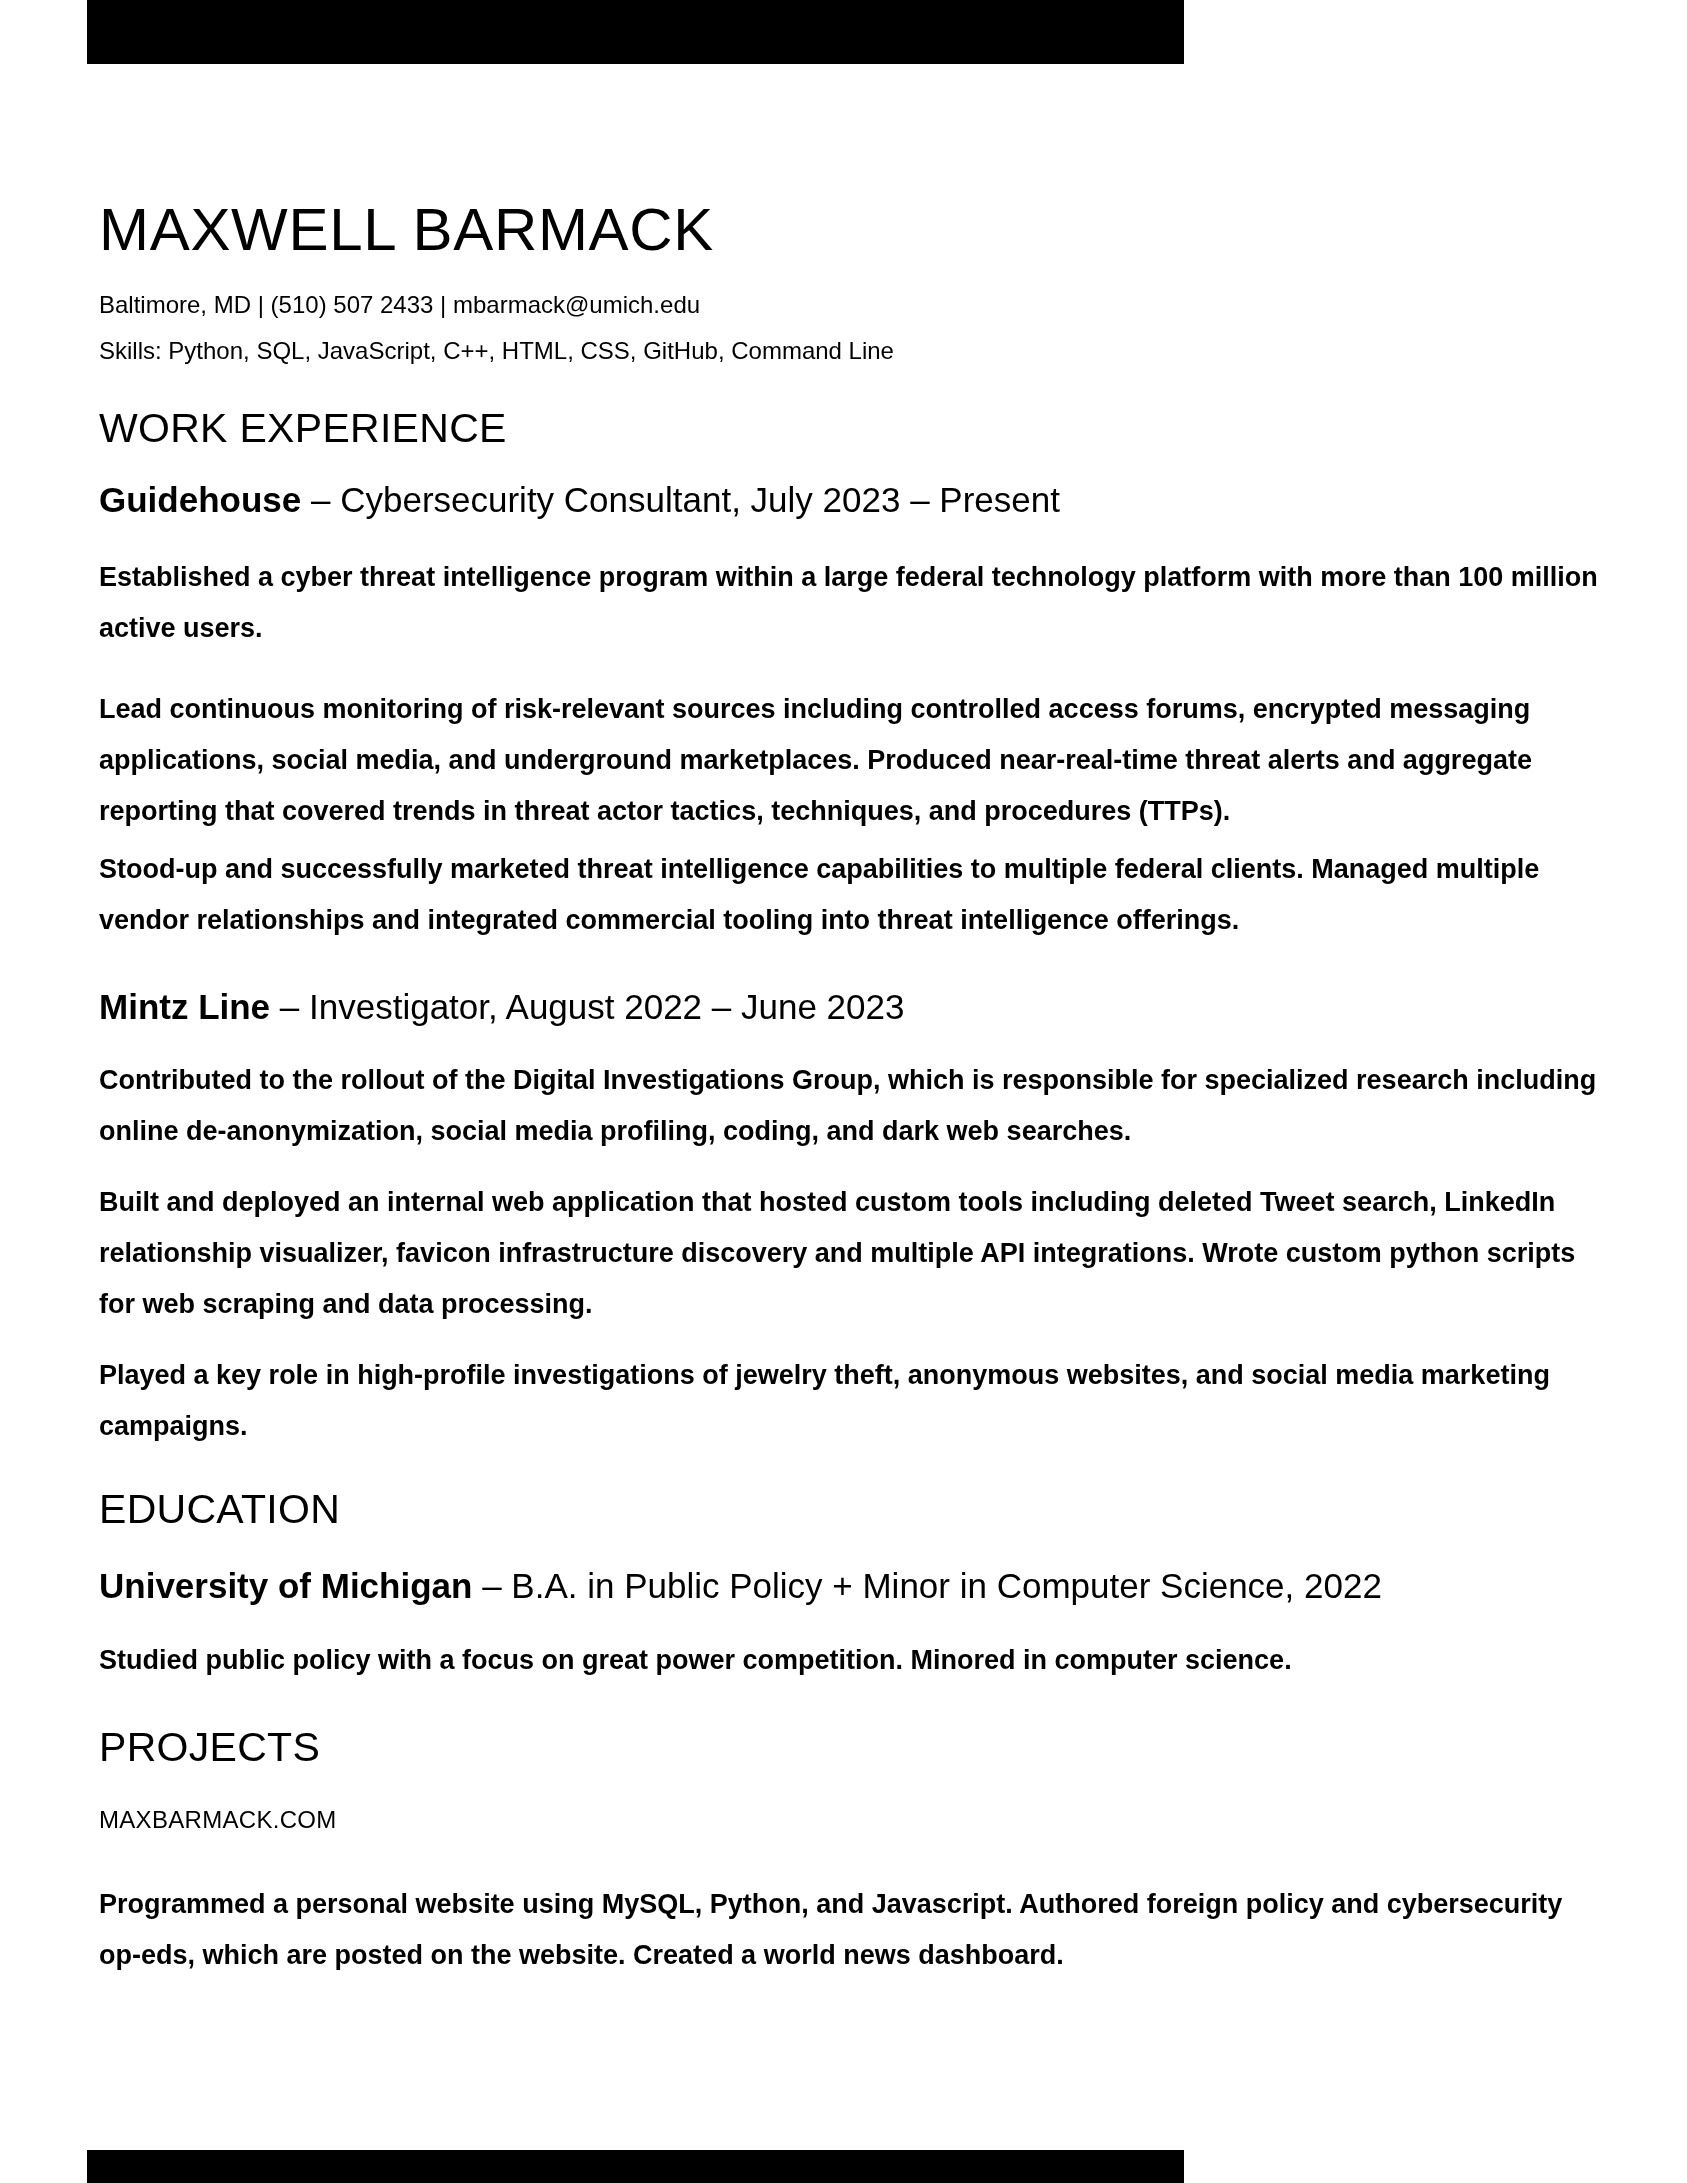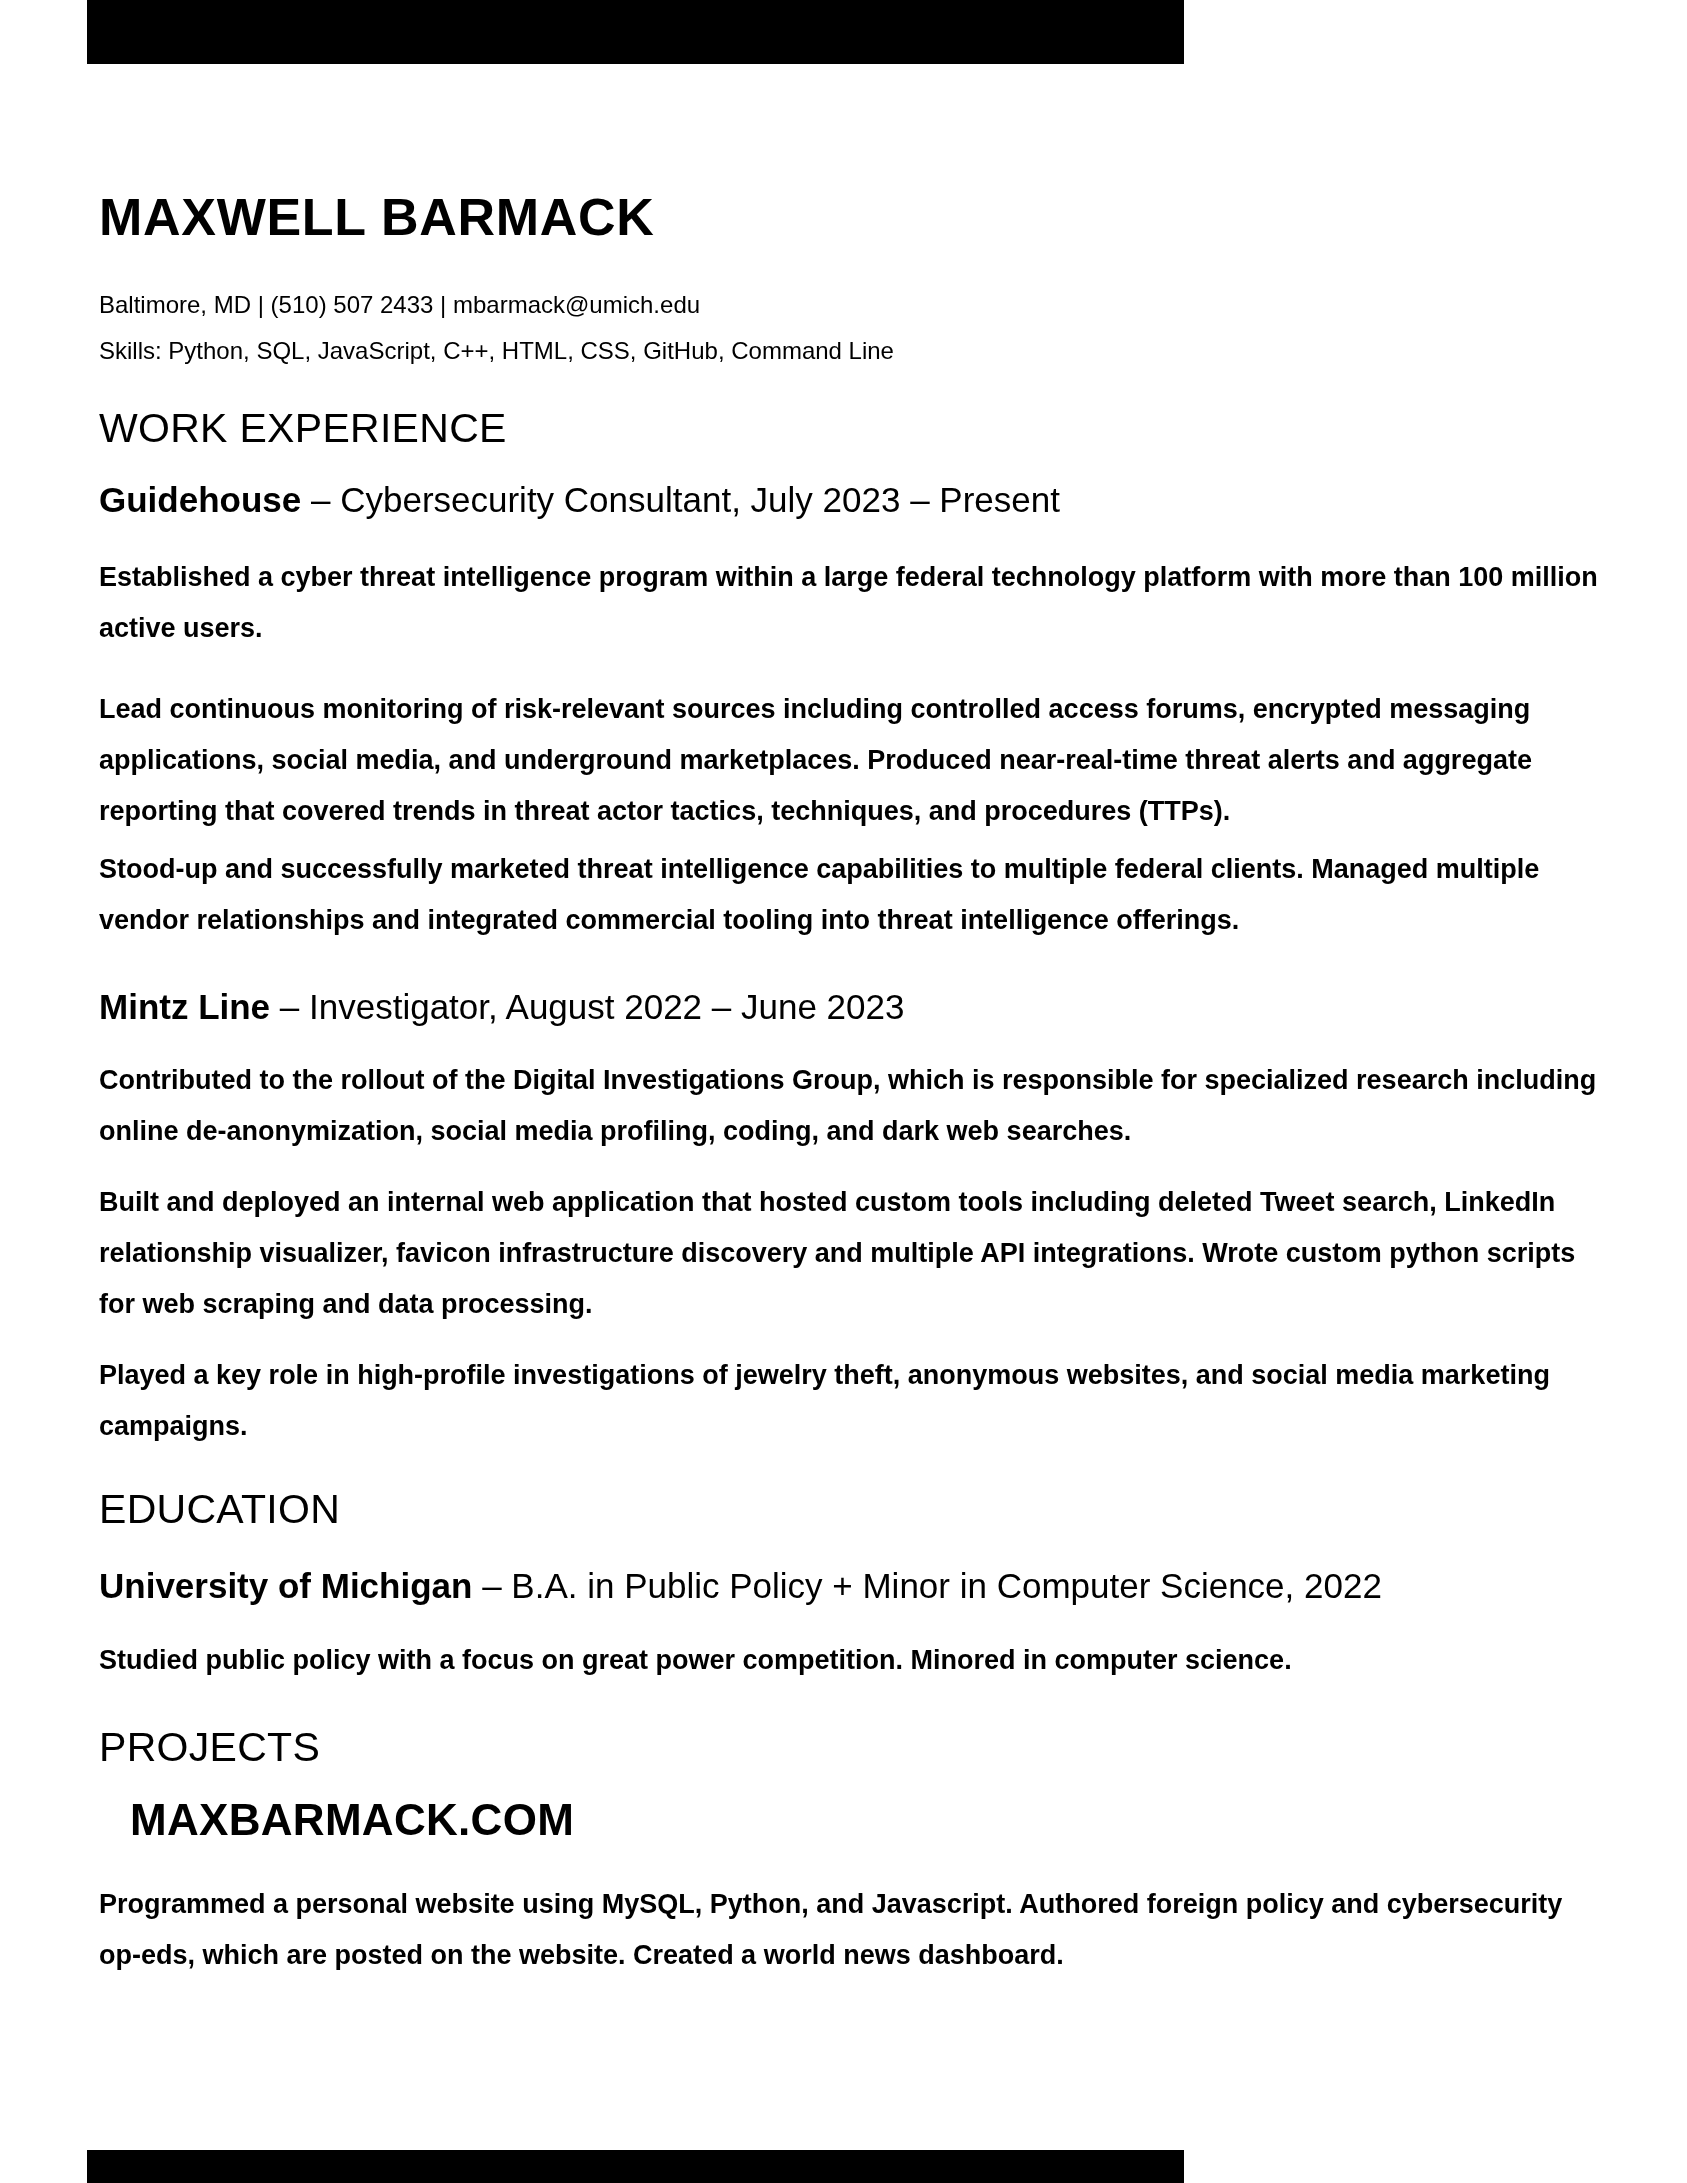--- a/index.html
+++ b/index.html
@@ -14,24 +14,24 @@
     font-family: "Liberation Sans", sans-serif;
     color: #000000;
   }
   .bar { position: absolute; left: 87px; width: 1097px; background: #000000; }
   .bar.top { top: 0; height: 64px; }
   .bar.bottom { top: 2150px; height: 33px; }
 
   .abs { position: absolute; left: 99px; }
 
   .name {
-    top: 187px;
-    font-size: 52px;
+    top: 200px;
+    font-size: 60px;
     line-height: 60px;
-    font-weight: 700;
+    font-weight: 400;
     letter-spacing: 0.7px;
     white-space: nowrap;
   }
   .meta { font-size: 24px; line-height: 46px; white-space: nowrap; }
   .contact { top: 282px; }
   .skills  { top: 328px; }
 
   .section-heading {
     font-size: 41px;
     line-height: 41px;
@@ -49,26 +49,25 @@
     white-space: nowrap;
   }
   .item-heading .co { font-weight: 700; }
   .item-heading .role { font-weight: 400; margin-top: 27px; }
   .job1 { top: 481px; }
   .job2 { top: 988px; }
   .edu  { top: 1567px; }
 
   .project-name {
     top: 1801px;
-    font-size: 44px;
+    font-size: 24px;
     line-height: 38px;
-    font-weight: 700;
+    font-weight: 400;
     letter-spacing: 0.3px;
     white-space: nowrap;
-    margin-left: 31px;
   }
 
   .para {
     width: 1502px;
     font-size: 27px;
     line-height: 51px;
     font-weight: 700;
   }
   .p-j1a { top: 552px; }
   .p-j1b { top: 684px; }

